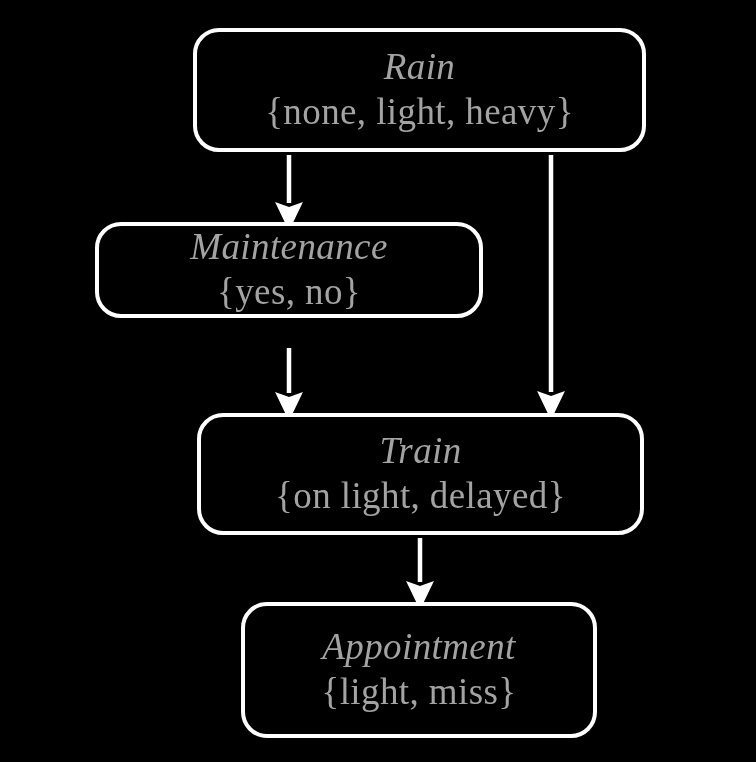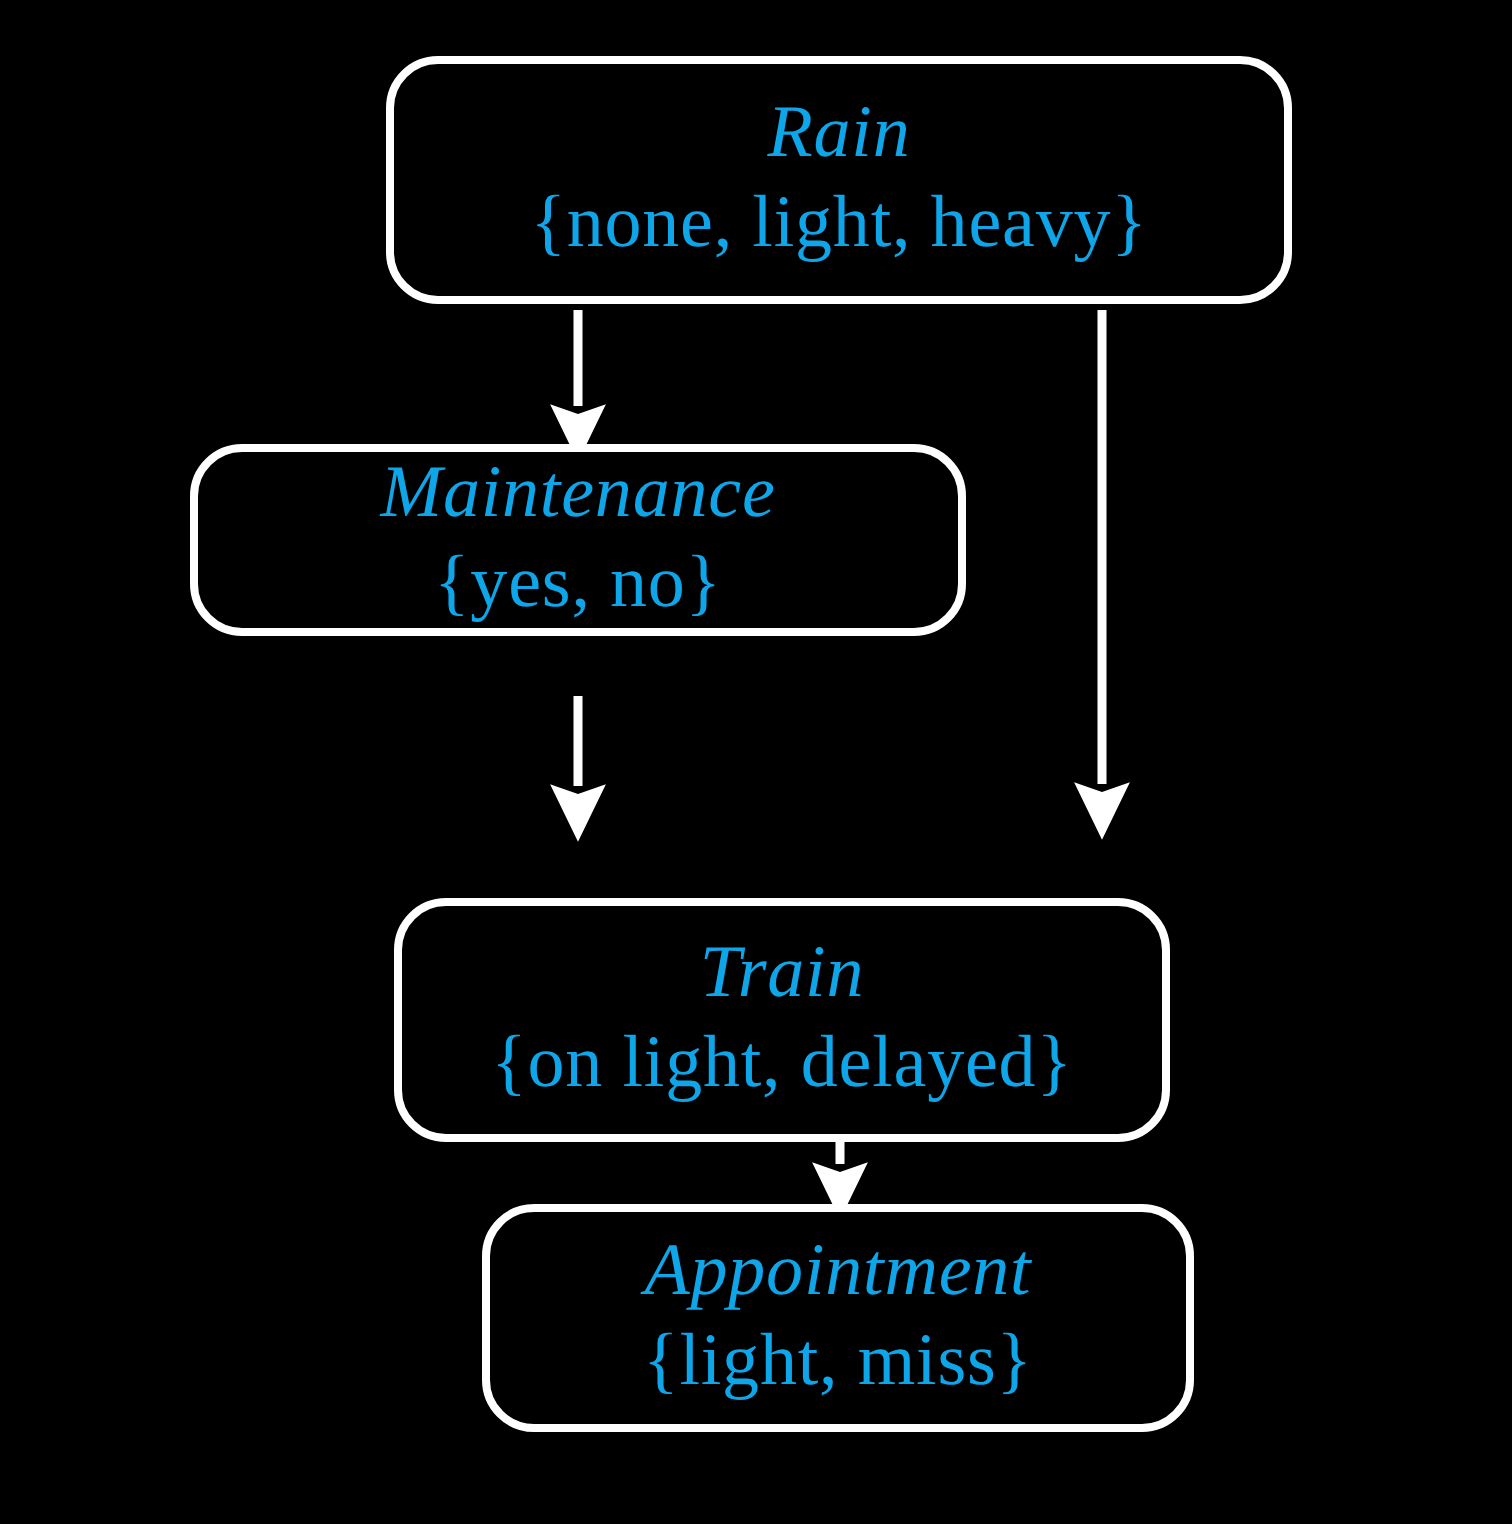--- a/index.html
+++ b/index.html
@@ -28,41 +28,41 @@
   .node {
     position: absolute;
     box-sizing: border-box;
     border: 4px solid #ffffff;
     border-radius: 26px;
     background: #000000;
     display: flex;
     flex-direction: column;
     align-items: center;
     justify-content: center;
-    color: #0ea5e9;
+    color: #a3a3a3;
     text-align: center;
     line-height: 1.16;
   }
   .node .node-name {
     font-style: italic;
     font-size: 37px;
     letter-spacing: 0.4px;
     white-space: nowrap;
   }
   .node .node-states {
     font-size: 37px;
     letter-spacing: 0.4px;
     white-space: nowrap;
     margin-top: 2px;
   }
   
   #node-rain        { left: 193px; top: 28px;  width: 453px; height: 124px; }
   #node-maintenance { left: 95px;  top: 222px; width: 388px; height: 96px; }
-  #node-train       { left: 197px; top: 413px; width: 388px; height: 122px; margin-top: 36px; }
-  #node-appointment { left: 241px; top: 602px; width: 356px; height: 114px; }
+  #node-train       { left: 197px; top: 413px; width: 447px; height: 122px; }
+  #node-appointment { left: 241px; top: 602px; width: 356px; height: 136px; }
 </style>
 </head>
 <body>
 
 <div id="canvas">
 
   <svg id="edge-layer" viewBox="0 0 756 762" width="756" height="762">
     <defs>
       <marker id="arrowhead" markerWidth="7" markerHeight="7" refX="0.2" refY="3.5" orient="auto" markerUnits="strokeWidth">
         <path d="M0,0.4 L6.4,3.5 L0,6.6 L1.1,3.5 Z" fill="#ffffff"></path>

